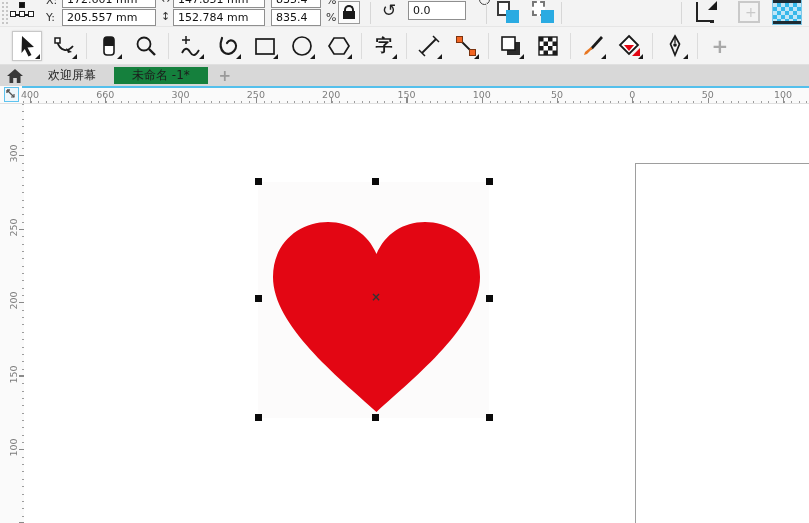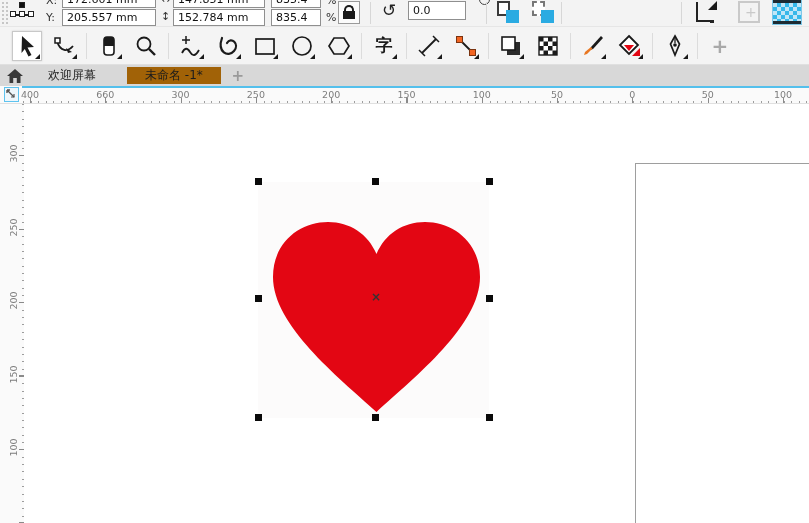--- a/index.html
+++ b/index.html
@@ -65,21 +65,21 @@
     border-left:5px solid transparent; border-bottom:5px solid #1a1a1a; }
   .tb-sep { width:1px; height:26px; background:#dcdcdc; flex:0 0 auto; }
   .tool svg { display:block; }
   .zi { font-size:17px; font-weight:bold; color:#1a1a1a; line-height:1; }
   .plus-tool { color:#a9a9a9; font-size:20px; font-weight:bold; }
 
   
   .tabbar { position:relative; height:21px; background:#d8d8d8; display:flex; align-items:center; }
   .home { width:30px; display:flex; align-items:center; justify-content:center; }
   .tab { display:flex; align-items:center; padding:0 18px; font-size:12px; color:#1c1c1c; cursor:default; }
-  .tab.active { background:#a16207;margin-left:13px; }
+  .tab.active { background:#15803d; }
   .tab-plus { width:34px; display:flex; align-items:center; justify-content:center;
     color:#9a9a9a; font-size:15px; font-weight:bold; }
 
   
   .hruler-row { position:relative; height:18px; }
   .ruler-corner { position:absolute; left:0; top:0; width:22px; height:18px; background:#fbfbfb;
     border-bottom:1px solid #e0e0e0; display:flex; align-items:center; justify-content:center; }
   .corner-box { width:15px; height:15px; border:1px solid #5ec3ef; background:#eef7fc;
     display:flex; align-items:center; justify-content:center; }
   .hruler { position:absolute; left:22px; right:0; top:0; height:18px; background:#fafafa;

